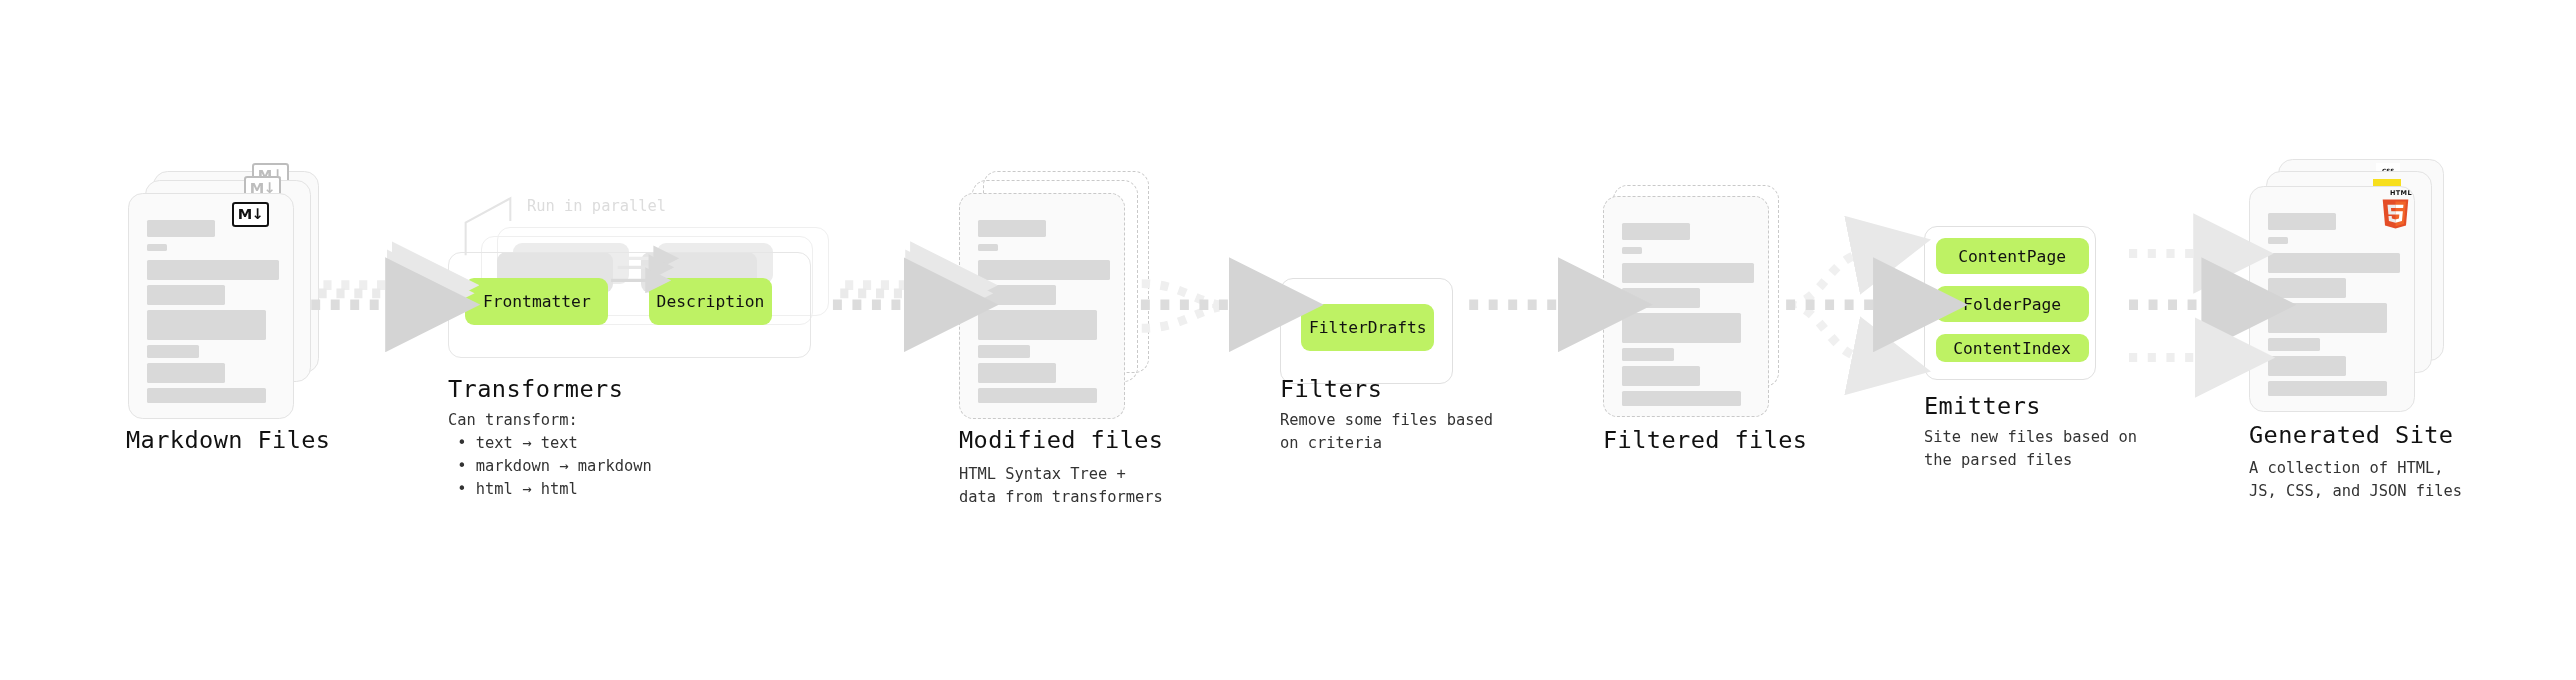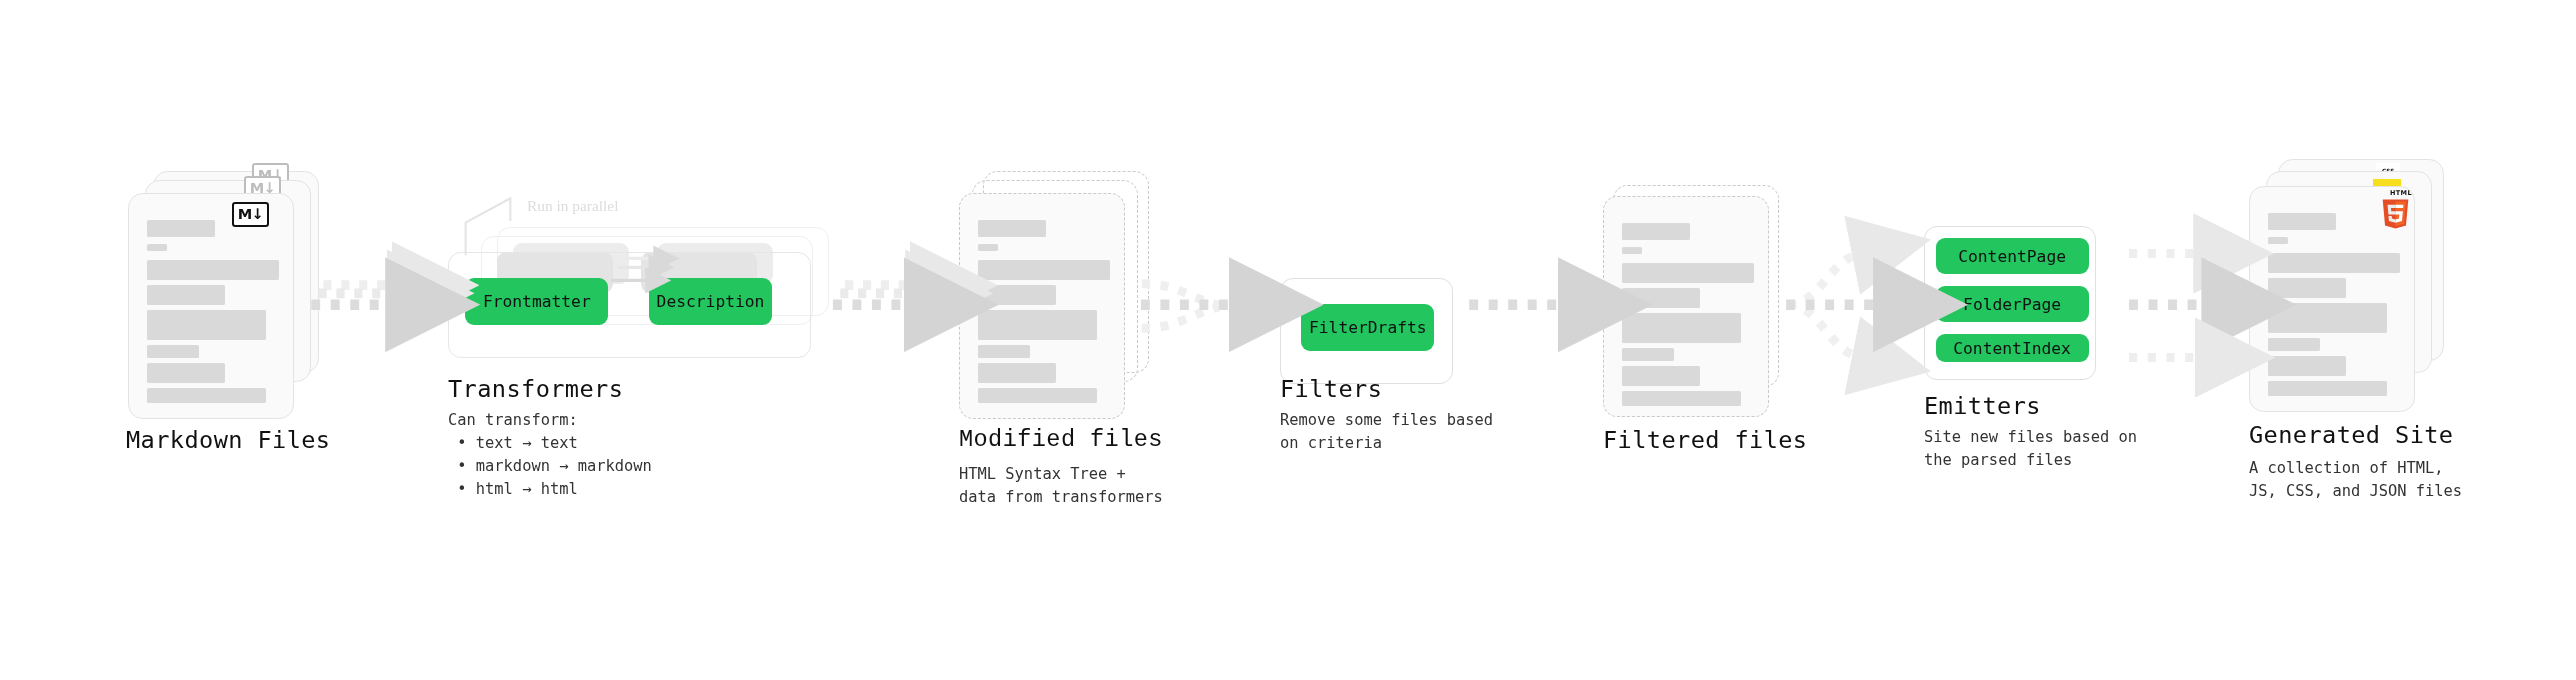--- a/index.html
+++ b/index.html
@@ -47,29 +47,29 @@
     white-space:pre;font-weight:400;
   }
 
   
   .sbox{
     position:absolute;border:1.6px solid #e0e0e0;border-radius:13px;
     background:#ffffff;box-sizing:border-box;
   }
   .sbox.ghost{border-color:#efefef;background:transparent;}
   .pill{
-    position:absolute;background:#22c55e;border-radius:9px;
+    position:absolute;background:#bef264;border-radius:9px;
     display:flex;align-items:center;justify-content:center;
     font-size:16.3px;color:#111;white-space:nowrap;box-sizing:border-box;
   }
   .pill.ghost{background:#ececec;color:transparent;}
   .pill.ghost2{background:#e4e4e4;color:transparent;}
 
   .runlabel{
-    position:absolute;font-size:15.4px;color:#dcdcdc;white-space:nowrap;font-family:Liberation Serif, serif;
+    position:absolute;font-size:15.4px;color:#dcdcdc;white-space:nowrap;
   }
 
   svg.ov{position:absolute;left:0;top:0;width:2576px;height:681px;
     pointer-events:none;overflow:visible;}
 </style>
 </head>
 <body>
 
 <div class="stage">
 
@@ -126,21 +126,21 @@
     <div class="card dashed" style="left:959px;top:193px;width:166px;height:226px;">
       <div class="skel" style="left:18px;top:26px;width:68px;height:17px;"></div>
       <div class="skel" style="left:18px;top:50px;width:19.5px;height:7.3px;"></div>
       <div class="skel" style="left:18px;top:66px;width:132px;height:20.3px;"></div>
       <div class="skel" style="left:18px;top:91px;width:78px;height:20.3px;"></div>
       <div class="skel" style="left:18px;top:116px;width:119px;height:30px;"></div>
       <div class="skel" style="left:18px;top:151px;width:52px;height:13px;"></div>
       <div class="skel" style="left:18px;top:169px;width:78px;height:20.3px;"></div>
       <div class="skel" style="left:18px;top:194px;width:119px;height:15.4px;"></div>
     </div>
-    <div class="title" style="left:959px;top:426px;font-family:Liberation Mono, monospace;">Modified files</div>
+    <div class="title" style="left:959px;top:426px;">Modified files</div>
     <div class="sub" style="left:959px;top:463px;">HTML Syntax Tree +
 data from transformers</div>
   </div>
 
   <div>
     <div class="sbox" style="left:1280px;top:252px;width:173px;height:106px;margin-top:26px;">
       <div class="pill" style="left:20.3px;top:25px;width:133px;height:47px;">FilterDrafts</div>
     </div>
     <div class="title" style="left:1280px;top:375px;">Filters</div>
     <div class="sub" style="left:1280px;top:409px;">Remove some files based

